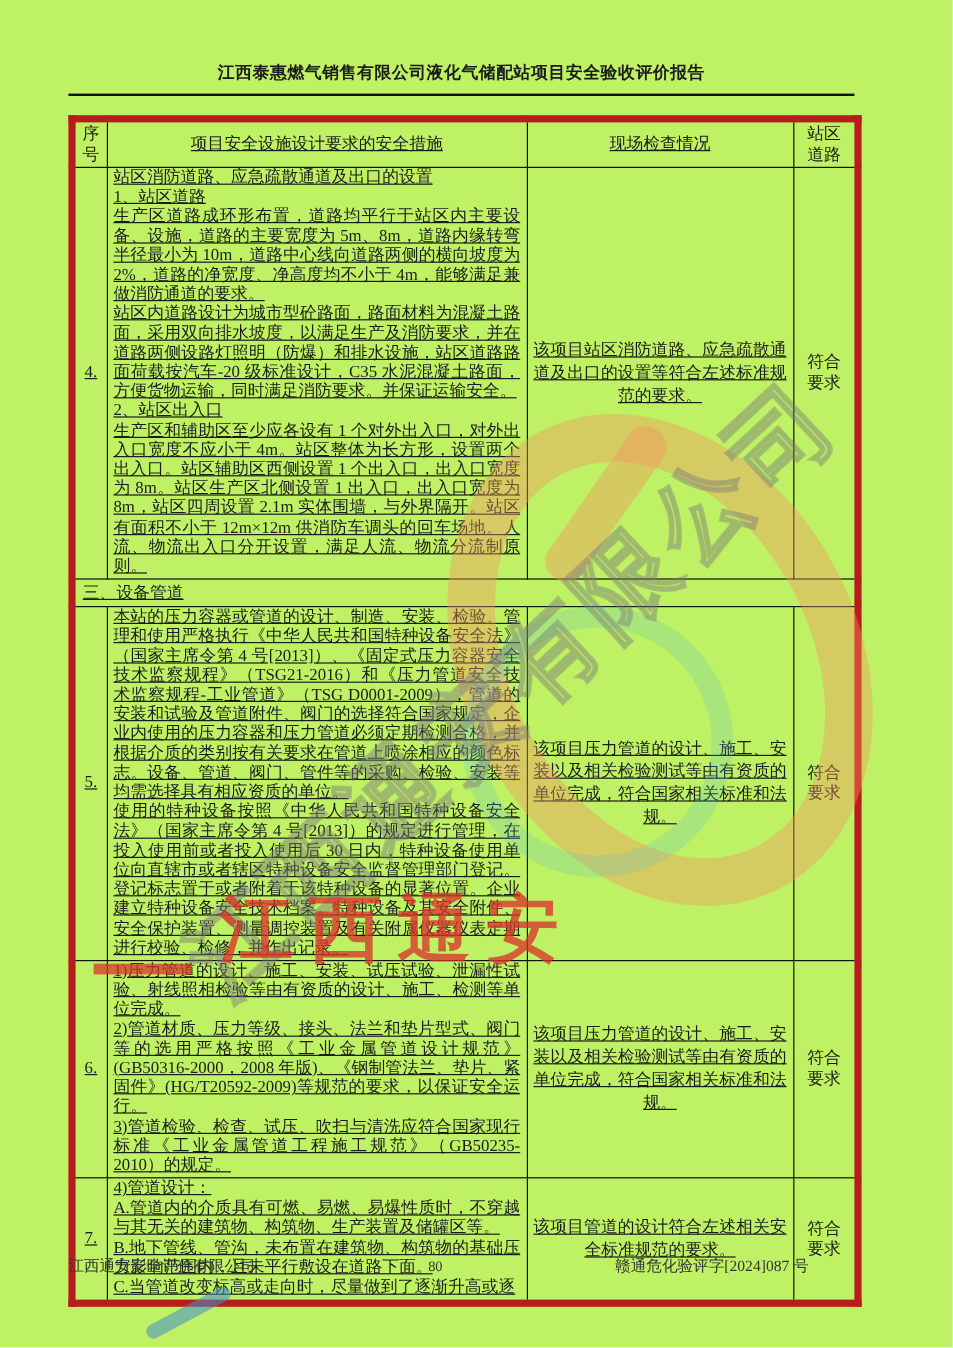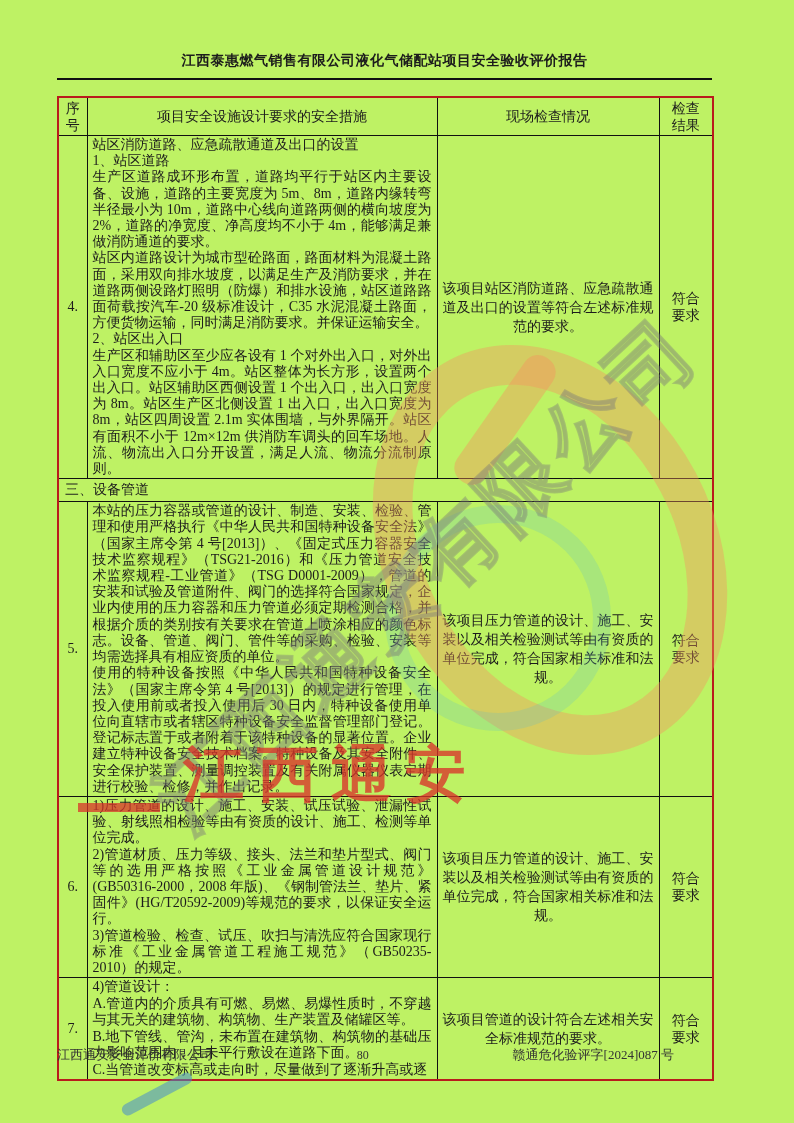--- a/index.html
+++ b/index.html
@@ -24,21 +24,21 @@
     border-collapse:collapse;table-layout:fixed;
     font-size:14px;
   }
   table.report td,table.report th{
     border:1px solid #111;
     padding:1px 5px;
     font-weight:normal;
     vertical-align:middle;
     overflow:hidden;
   }
-  table.report{border:2px solid #b91c1c;}
+  table.report{border:6px solid #b91c1c;text-decoration:underline;}
   tr.head-row th{height:35px;text-align:center;line-height:17px;padding:1px 2px;}
   td.seq{text-align:center;}
   td.measures{
     vertical-align:top;text-align:justify;
     line-height:16.2px;
   }
   td.measures p{margin:0;}
   td.inspection{
     text-align:justify;text-align-last:center;
     line-height:19px;padding:1px 8px;
@@ -117,21 +117,21 @@
       <col style="width:29px">
         <col style="width:350px">
         <col style="width:222px">
         <col style="width:54px">
     </colgroup>
     <tbody>
     <tr class="head-row">
       <th><span style="display:inline-block;width:1.1em;">序号</span></th>
       <th>项目安全设施设计要求的安全措施</th>
       <th>现场检查情况</th>
-      <th><span style="display:inline-block;width:2.1em;">检查结果</span></th>
+      <th><span style="display:inline-block;width:2.1em;">站区道路</span></th>
     </tr>
 
     <tr class="r4">
       <td class="seq">4.</td>
       <td class="measures">
         <p>站区消防道路、应急疏散通道及出口的设置</p>
         <p>1、站区道路</p>
         <p>生产区道路成环形布置，道路均平行于站区内主要设备、设施，道路的主要宽度为 5m、8m，道路内缘转弯半径最小为 10m，道路中心线向道路两侧的横向坡度为 2%，道路的净宽度、净高度均不小于 4m，能够满足兼做消防通道的要求。</p>
         <p>站区内道路设计为城市型砼路面，路面材料为混凝土路面，采用双向排水坡度，以满足生产及消防要求，并在道路两侧设路灯照明（防爆）和排水设施，站区道路路面荷载按汽车-20 级标准设计，C35 水泥混凝土路面，方便货物运输，同时满足消防要求。并保证运输安全。</p>
         <p>2、站区出入口</p>

